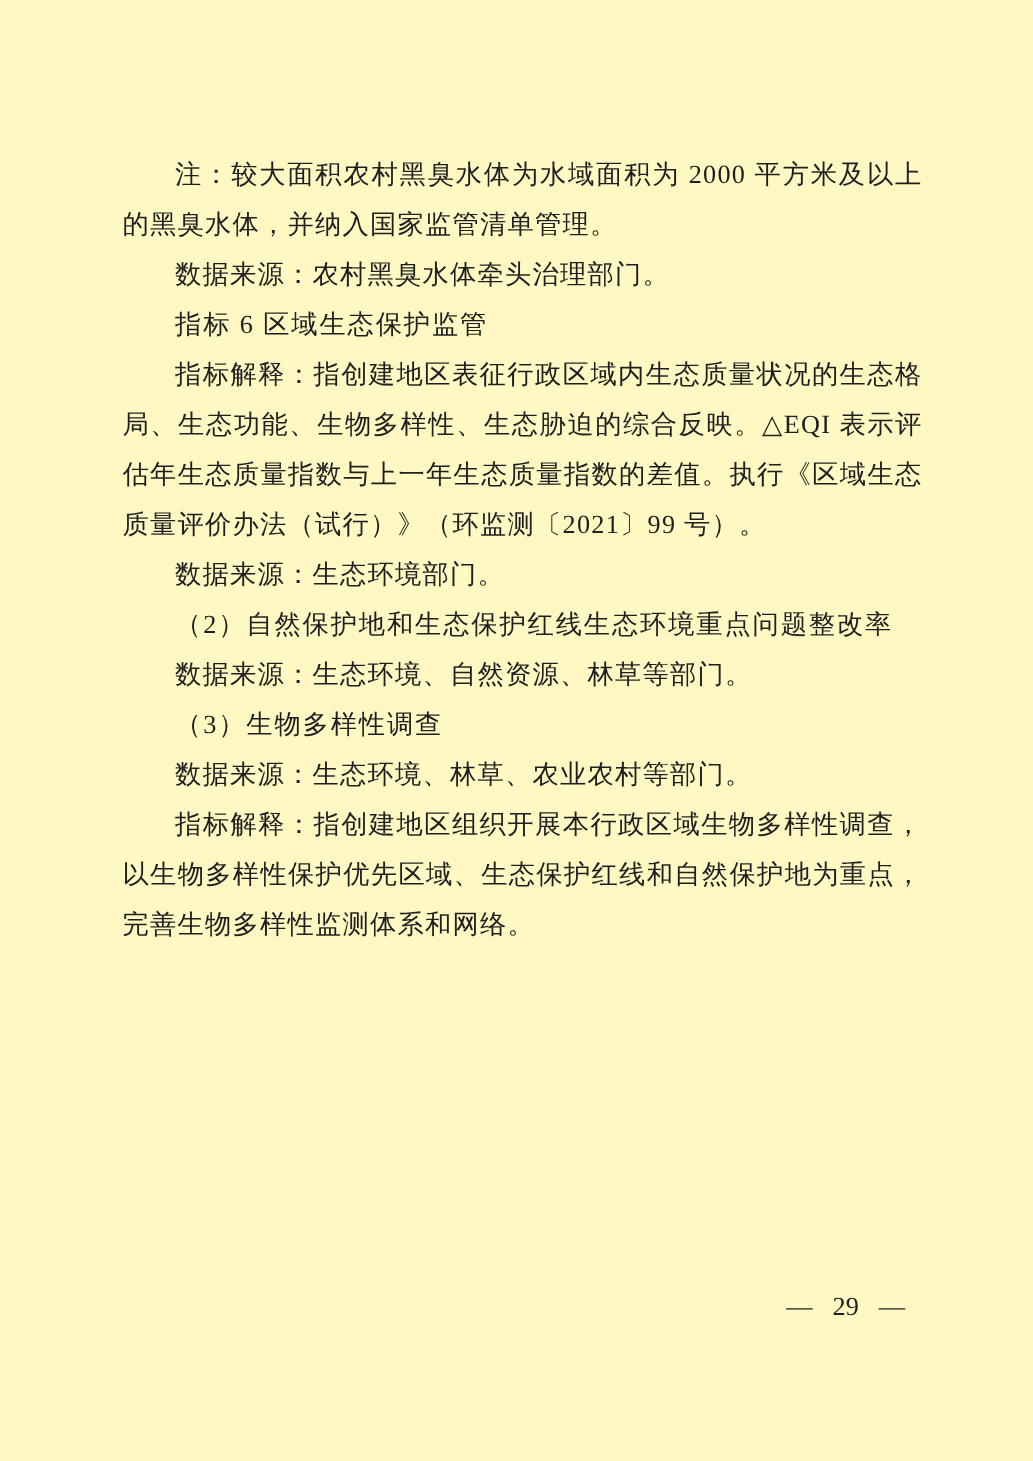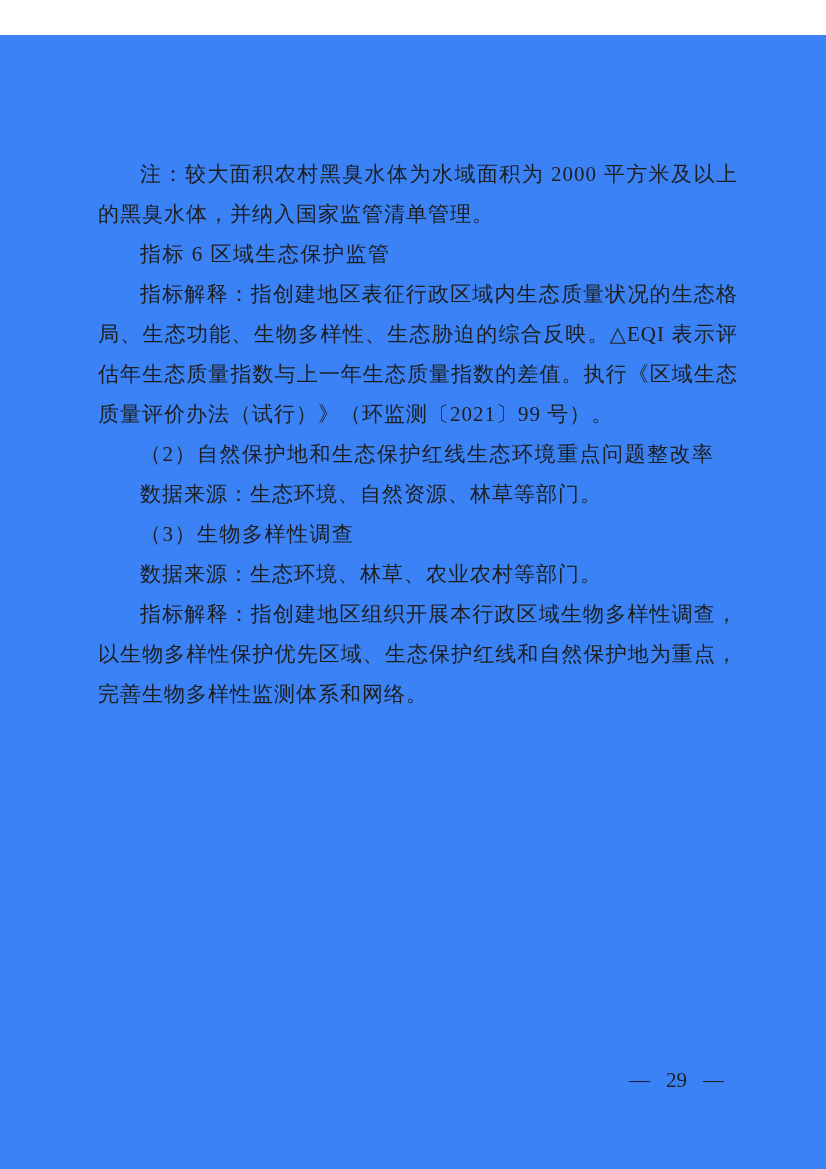--- a/index.html
+++ b/index.html
@@ -10,22 +10,21 @@
     width: 826px;
     height: 1169px;
     background: #ffffff;
     position: relative;
     overflow: hidden;
     font-family: "Liberation Serif", "DejaVu Serif", serif;
   }
   .page {
     position: absolute;
     inset: 0;
-    background: #3b82f6;
-    margin-top: 35px;
+    background: #fef9c3;
   }
   .text-block {
     position: absolute;
     left: 98px;
     top: 119px;
     width: 640px;
     color: #1e1e1e;
     font-size: 21px;
     line-height: 40px;
     text-align: justify;
@@ -52,22 +51,24 @@
     color: #1e1e1e;
   }
 </style>
 </head>
 <body>
 
 <div class="page">
 
   <div class="text-block">
     <p>注：较大面积农村黑臭水体为水域面积为 2000 平方米及以上的黑臭水体，并纳入国家监管清单管理。</p>
+    <p>数据来源：农村黑臭水体牵头治理部门。</p>
     <p class="bold">指标 6 区域生态保护监管</p>
     <p>指标解释：指创建地区表征行政区域内生态质量状况的生态格局、生态功能、生物多样性、生态胁迫的综合反映。△EQI 表示评估年生态质量指数与上一年生态质量指数的差值。执行《区域生态质量评价办法（试行）》（环监测〔2021〕99 号）。</p>
+    <p>数据来源：生态环境部门。</p>
     <p class="bold">（2）自然保护地和生态保护红线生态环境重点问题整改率</p>
     <p>数据来源：生态环境、自然资源、林草等部门。</p>
     <p class="bold">（3）生物多样性调查</p>
     <p>数据来源：生态环境、林草、农业农村等部门。</p>
     <p>指标解释：指创建地区组织开展本行政区域生物多样性调查，以生物多样性保护优先区域、生态保护红线和自然保护地为重点，完善生物多样性监测体系和网络。</p>
   </div>
 
   <div class="page-footer">
     <span>—</span>
     <span>29</span>

